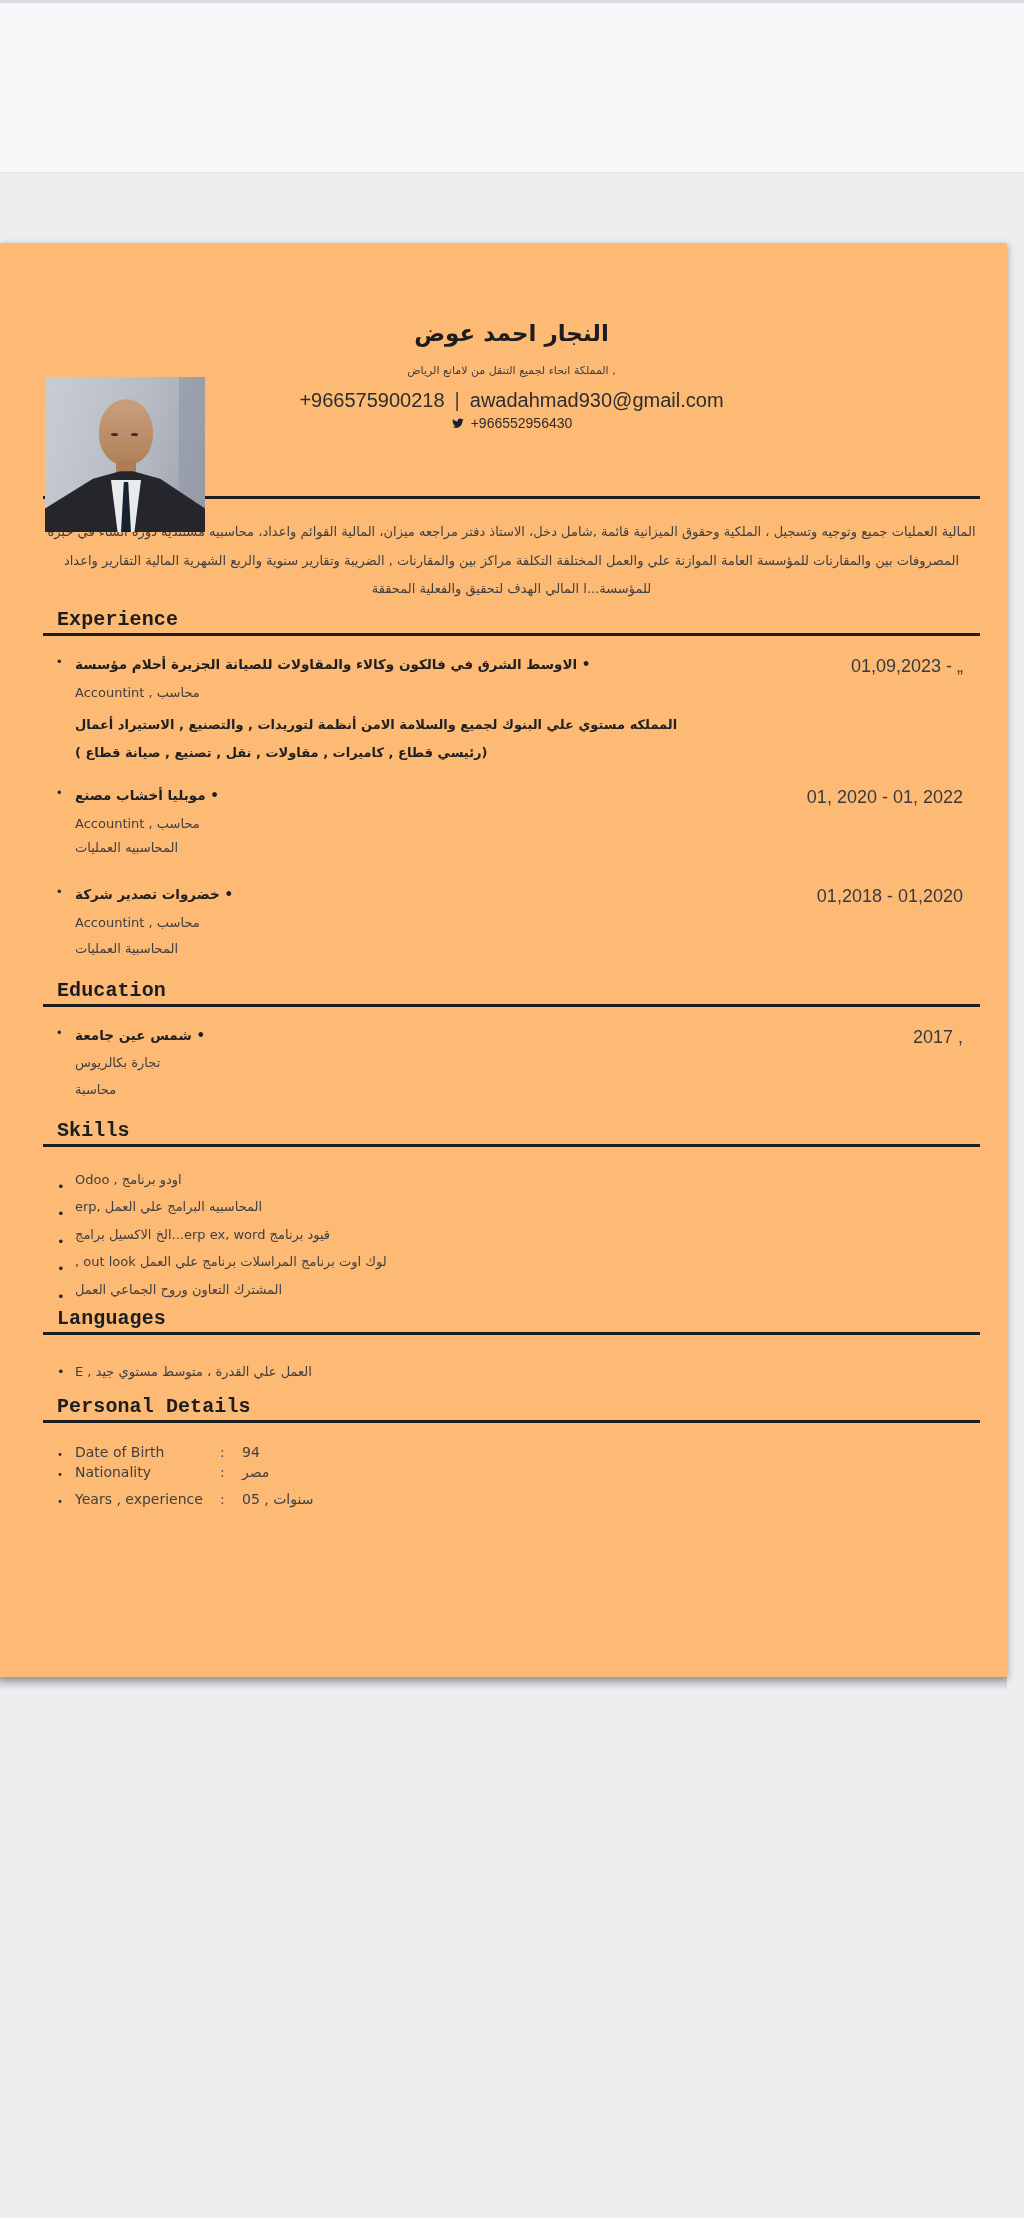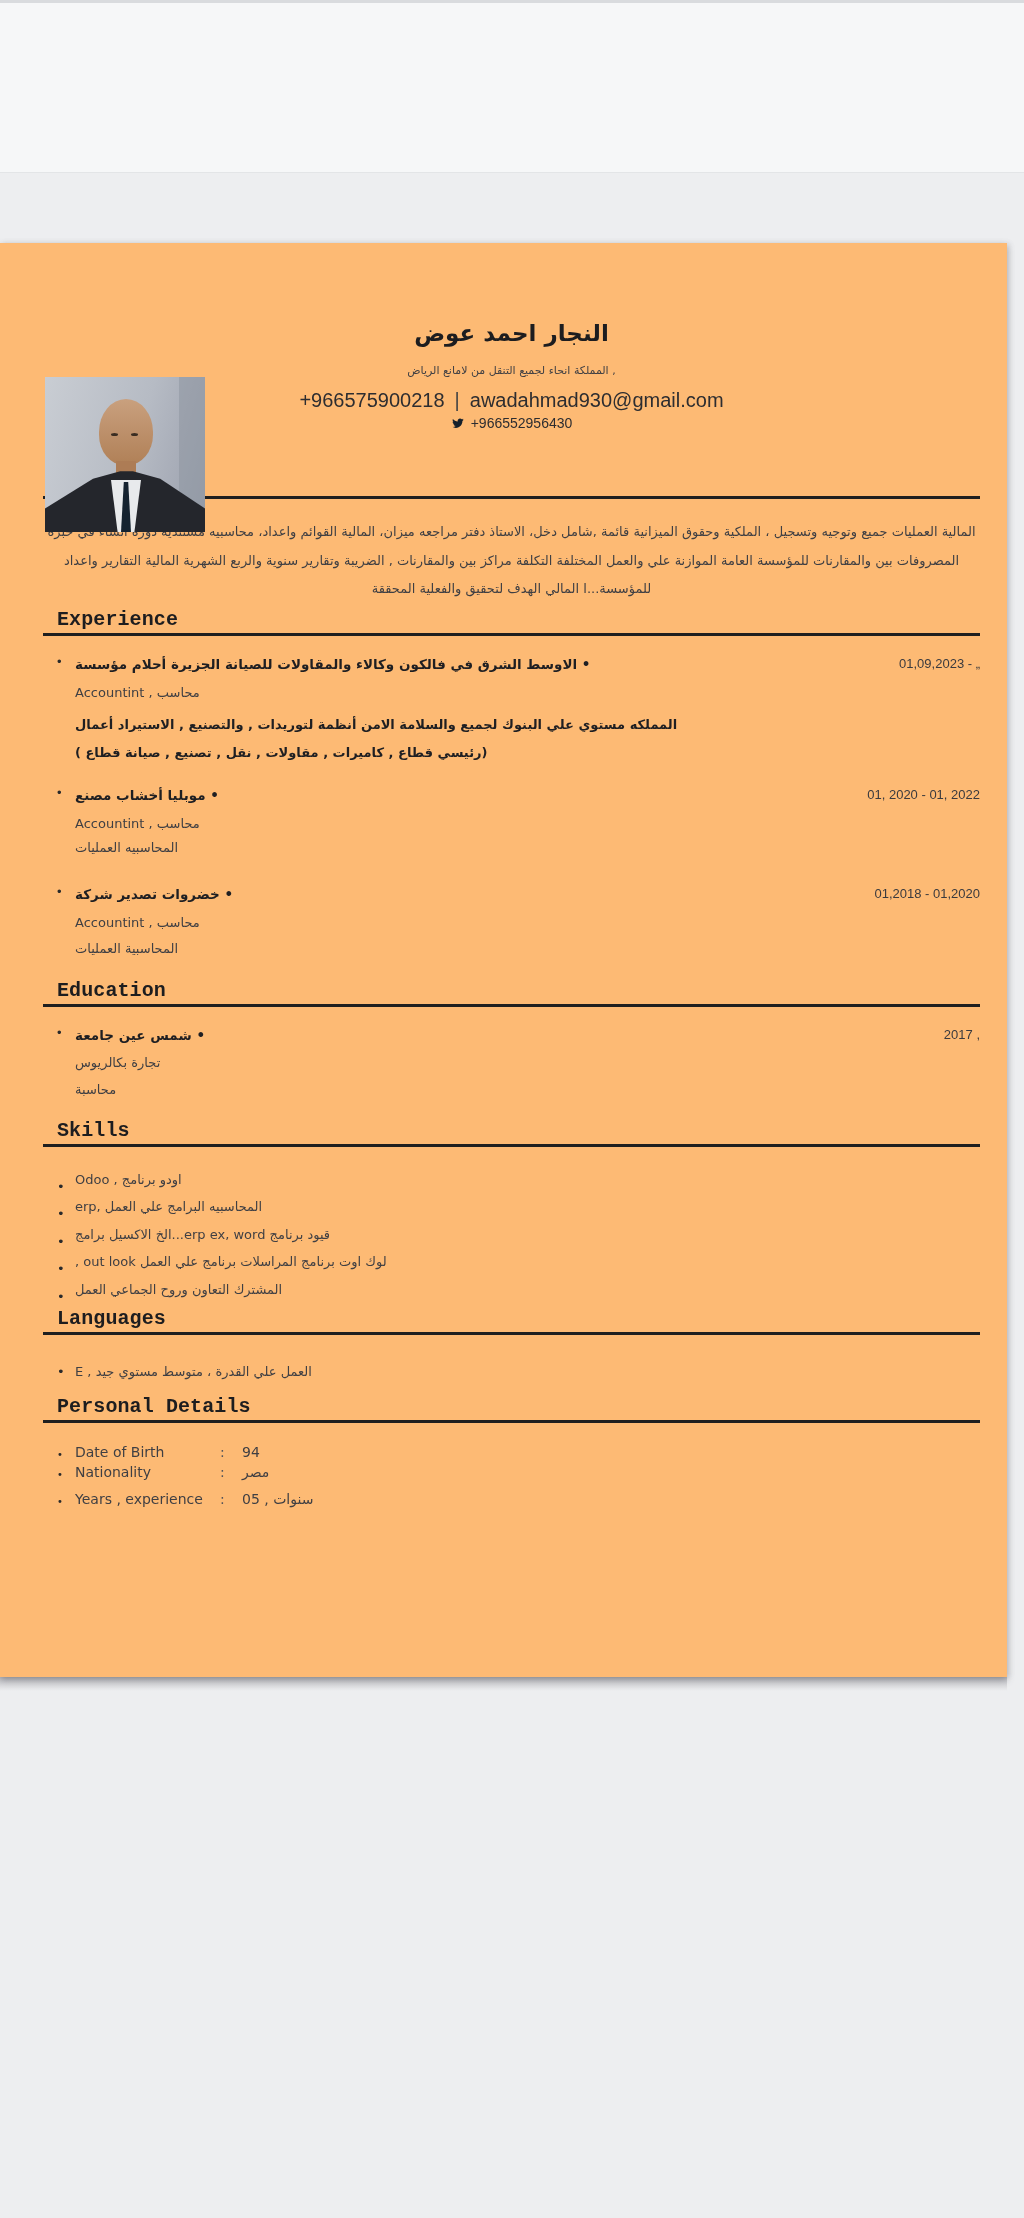--- a/index.html
+++ b/index.html
@@ -48,21 +48,21 @@
   .sec-title{font-size:20px;line-height:20px;font-weight:700;color:#1d1d1f;padding-left:14px;letter-spacing:.1px;font-family:Liberation Mono, monospace;}
   .rule{height:3px;background:#1f1f1f;margin-top:3px;}
   .mt-obj{margin-top:41px;}
   .objective-text{margin-top:19px;text-align:center;font-size:13px;line-height:28.5px;color:#3f3f43;
     font-family:"DejaVu Sans","Liberation Sans",sans-serif;}
   .mt-exp{margin-top:6px;}
   .item{position:relative;padding-left:32px;}
   .bullet{position:absolute;left:14px;top:0;color:#2a2a2a;font-size:13px;}
   .company{font-size:13.5px;line-height:20px;font-weight:700;color:#1f1f22;
     font-family:"DejaVu Sans","Liberation Sans",sans-serif;}
-  .date{position:absolute;right:0;top:2px;font-size:13px;color:#3a3a3e;font-weight:400;
+  .date{position:absolute;right:17px;top:2px;font-size:18px;color:#3a3a3e;font-weight:400;
     font-family:"Liberation Sans",sans-serif;}
   .role{font-size:13px;line-height:18px;color:#3f3f43;margin-top:10px;
     font-family:"DejaVu Sans","Liberation Sans",sans-serif;}
   .detail{font-size:13px;line-height:20px;color:#3f3f43;
     font-family:"DejaVu Sans","Liberation Sans",sans-serif;}
   .detail.bold{font-weight:700;color:#1f1f22;}
   .exp1 .d1{margin-top:13px;}
   .exp1 .d2{margin-top:8px;}
   .exp2{margin-top:22px;}
   .exp2 .op{margin-top:5px;}

